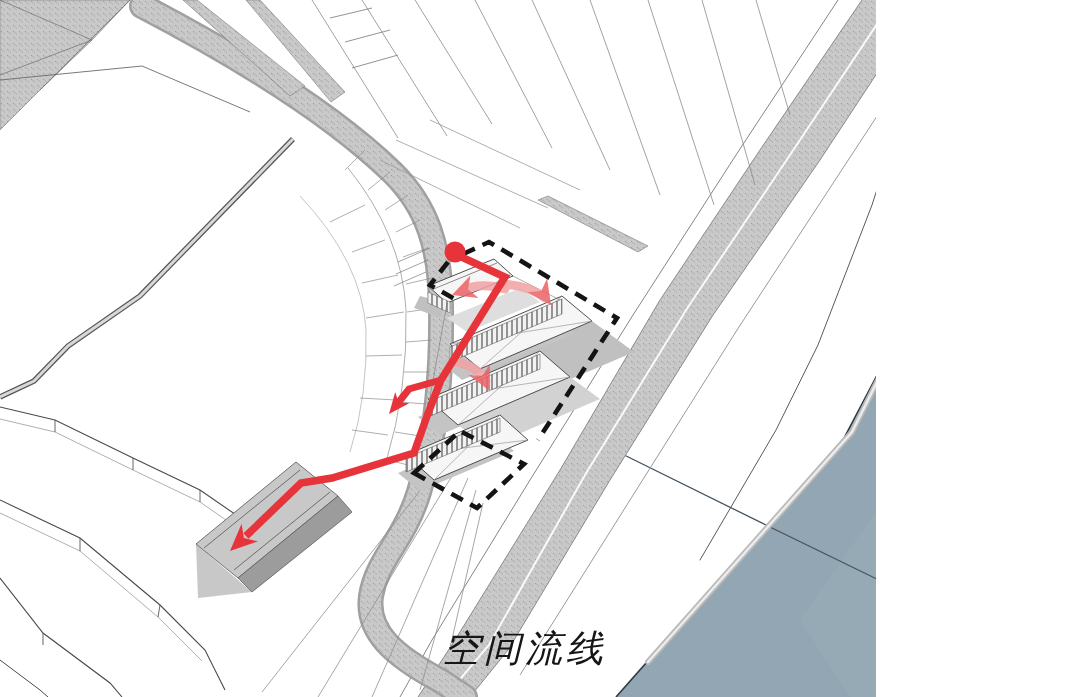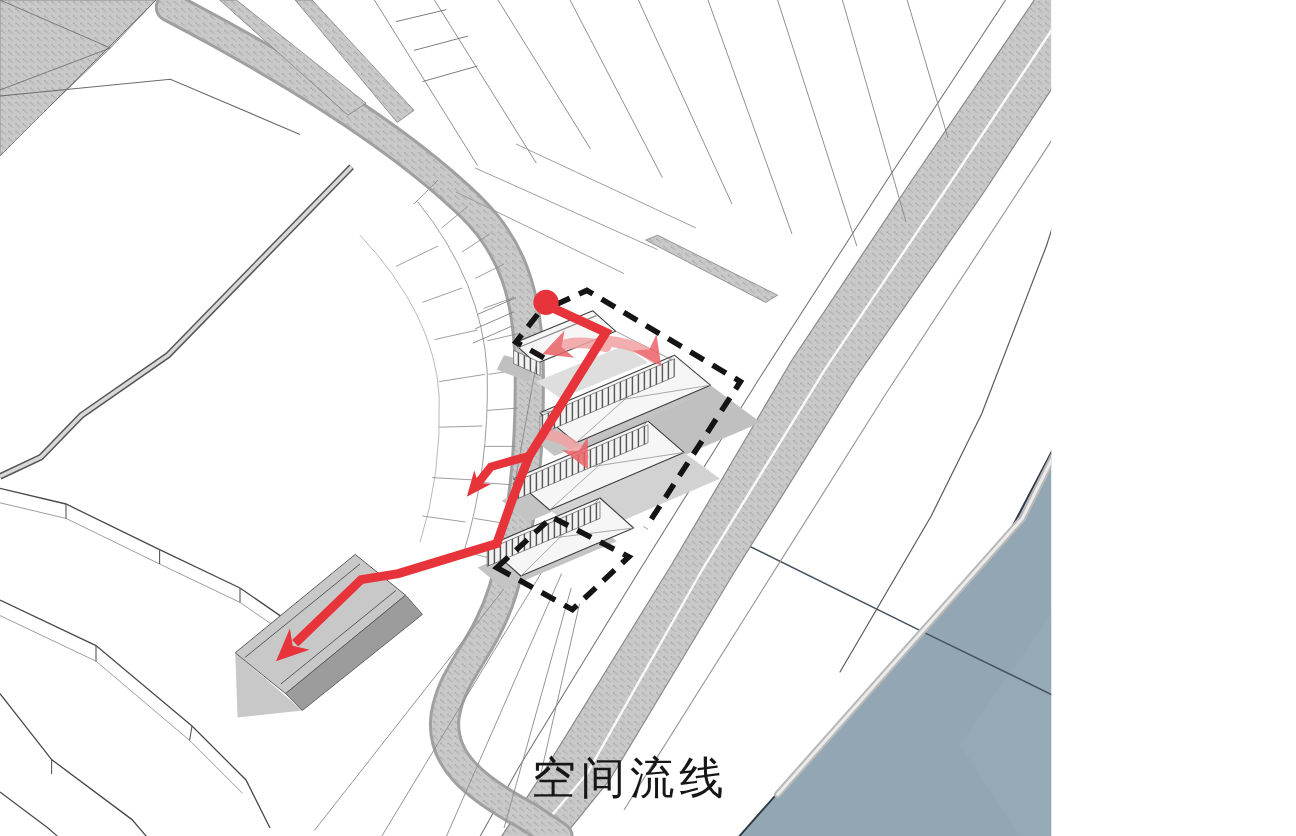--- a/index.html
+++ b/index.html
@@ -1,17 +1,17 @@
 <!DOCTYPE html>
 <html lang="zh"><head>
 <meta charset="utf-8">
 <style>
   html,body{margin:0;padding:0;background:#ffffff;}
   .stage{position:relative;width:876px;height:697px;overflow:hidden;background:#fff;
-         font-family:"DejaVu Serif","Liberation Serif",serif;}
+         font-family:"DejaVu Serif","Liberation Serif",serif;font-style:italic;}
   svg{display:block;}
   .caption-text{font-family:"DejaVu Serif","Liberation Serif",serif;
                 font-size:37px;letter-spacing:4px;fill:#161616;}
 </style>
 </head>
 <body>
 
 <div class="stage">
 <svg width="1080" height="697" viewBox="0 0 1080 697">
   <defs>

